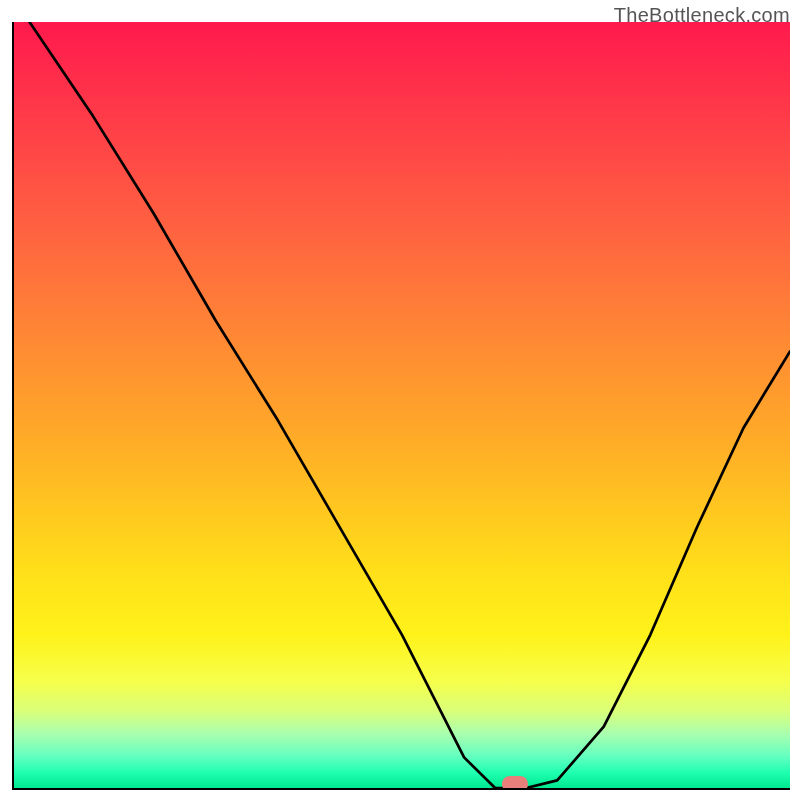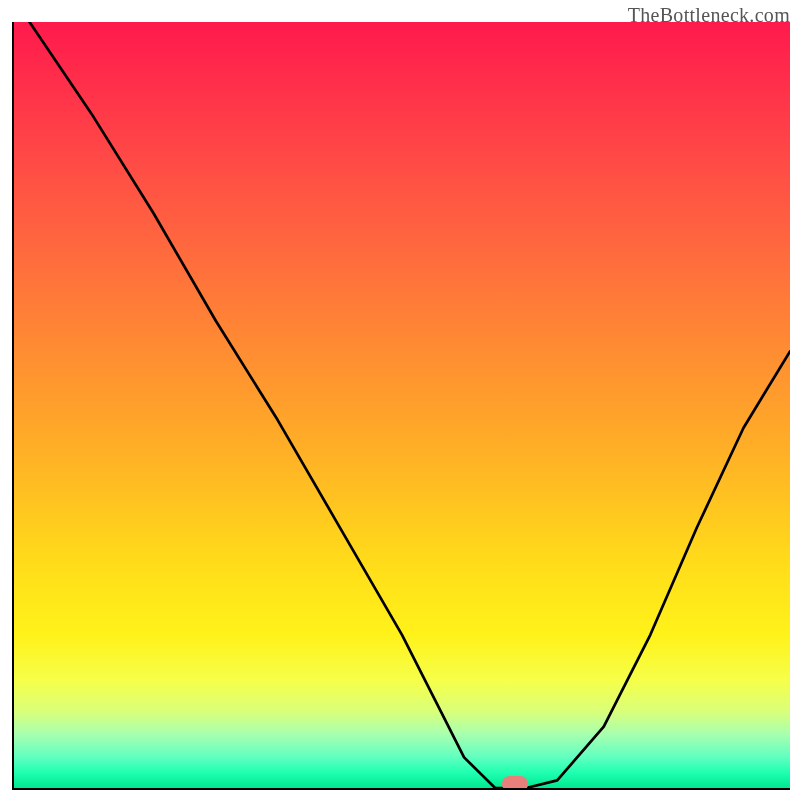--- a/index.html
+++ b/index.html
@@ -12,21 +12,20 @@
     position: relative;
   }
   .watermark {
     position: absolute;
     top: 4px;
     right: 10px;
     color: #555;
     font-size: 20px;
     letter-spacing: 0.3px;
     z-index: 10;
-    font-family: Liberation Serif, serif;
   }
   .plot-area {
     position: absolute;
     left: 12px;
     top: 22px;
     width: 776px;
     height: 766px;
     border-left: 2px solid #000;
     border-bottom: 2px solid #000;
     overflow: hidden;

